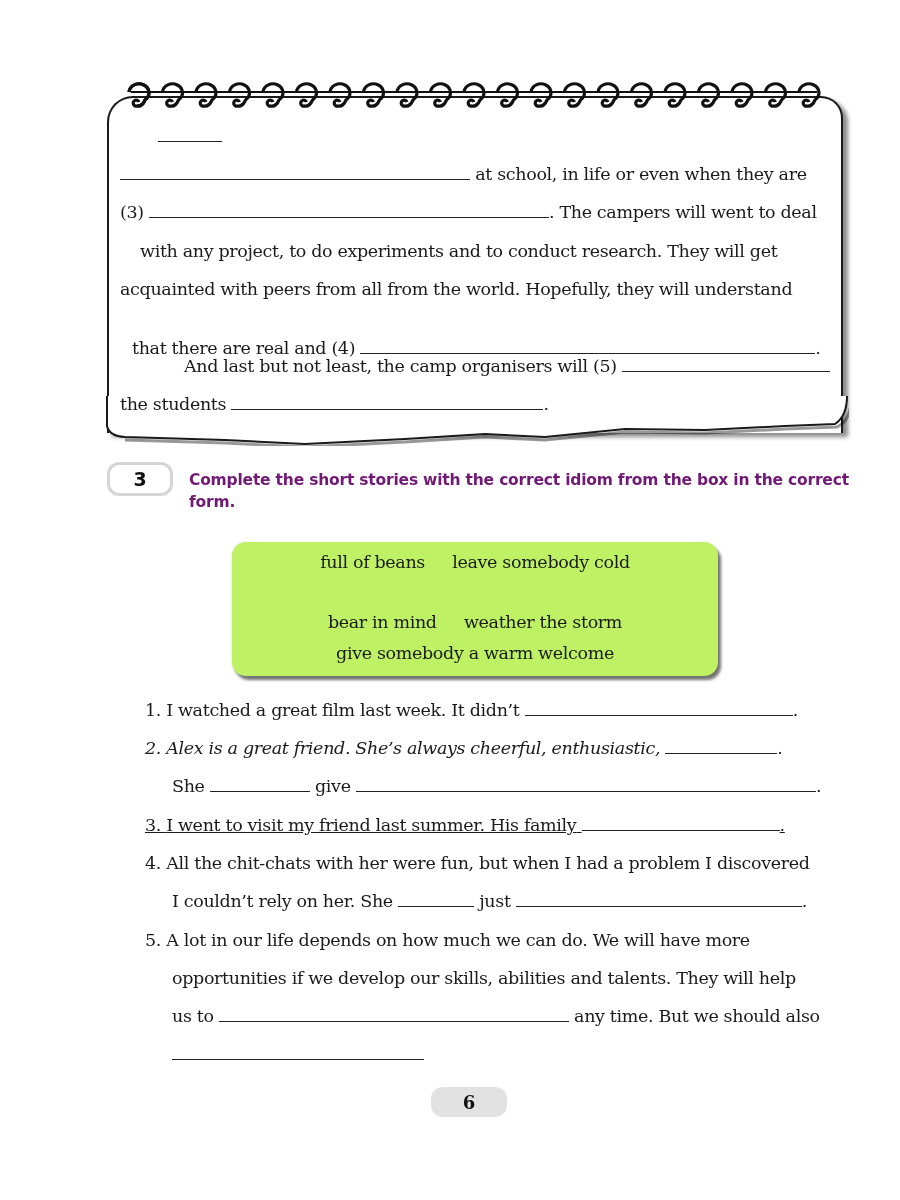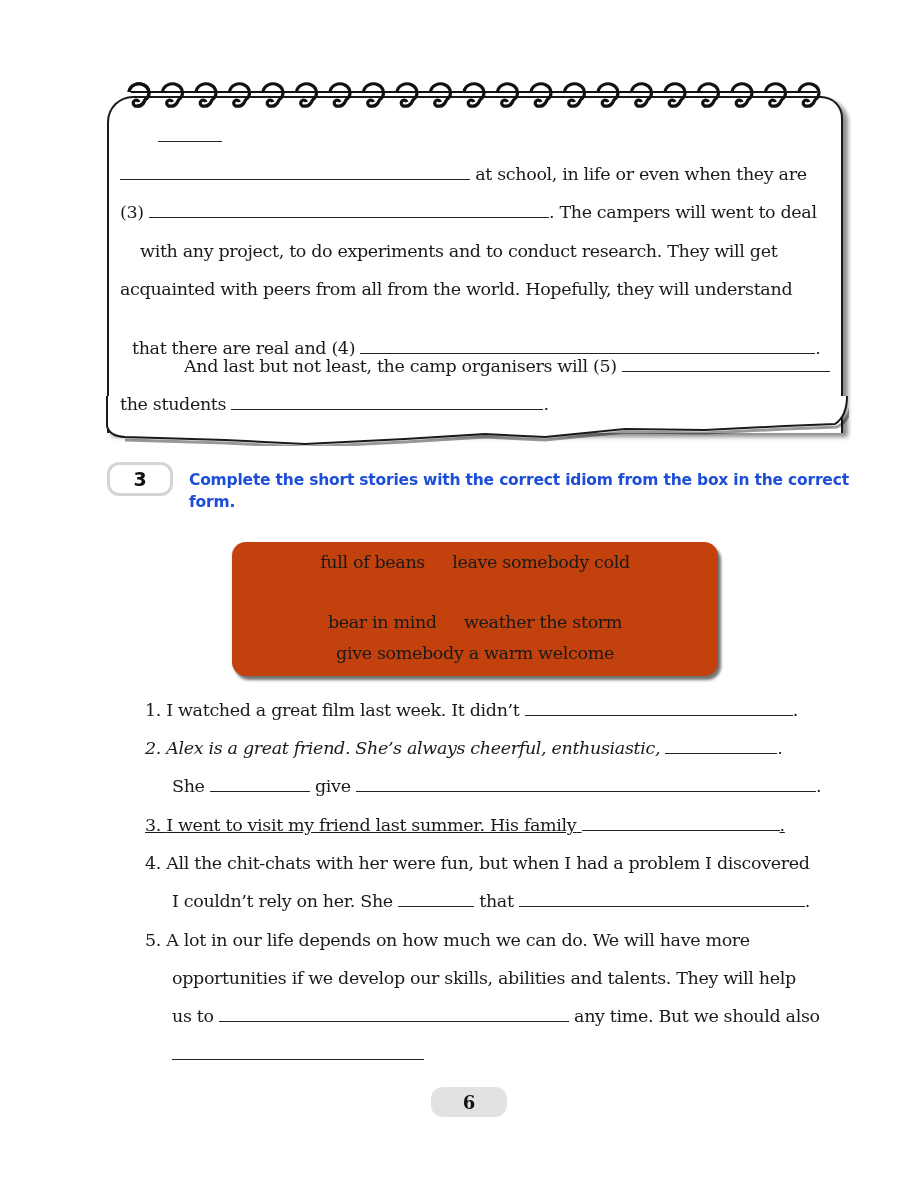--- a/index.html
+++ b/index.html
@@ -7,23 +7,23 @@
   .serif{font-family:"DejaVu Serif","Liberation Serif",serif;font-size:17.5px;letter-spacing:-0.35px;}
   
   .notebook{position:absolute;left:107px;top:96px;width:738px;height:338px;}
   .nb-body{position:absolute;left:0;top:0;width:732px;height:335px;border:2px solid #1a1a1a;border-bottom:none;border-radius:26px 22px 0 0;background:#fff;box-shadow:5px 4px 4px rgba(0,0,0,0.45);}
   .nb-torn{position:absolute;left:-2px;top:300px;width:744px;height:50px;}
   .rings{position:absolute;left:127px;top:80px;width:700px;height:36px;}
   .line{position:absolute;white-space:nowrap;}
   .blank{display:inline-block;border-bottom:1.6px solid #222;height:14px;vertical-align:baseline;}
   
   .ex-badge{position:absolute;left:107px;top:462px;width:66px;height:34px;border:3px solid #d5d5d5;border-radius:12px;box-sizing:border-box;background:#fff;display:flex;align-items:center;justify-content:center;font-family:"DejaVu Sans","Liberation Sans",sans-serif;font-weight:bold;font-size:19px;color:#111;}
-  .instruction{position:absolute;left:189px;top:469px;width:670px;font-family:"DejaVu Sans","Liberation Sans",sans-serif;font-weight:bold;font-size:15.5px;line-height:22px;letter-spacing:-0.2px;color:#1d4ed8;}
+  .instruction{position:absolute;left:189px;top:469px;width:670px;font-family:"DejaVu Sans","Liberation Sans",sans-serif;font-weight:bold;font-size:15.5px;line-height:22px;letter-spacing:-0.2px;color:#701a75;}
   
-  .idiom-box{position:absolute;left:232px;top:542px;width:486px;height:134px;background:#c2410c;border-radius:14px;box-shadow:3px 4px 3px rgba(0,0,0,0.55), -1px 0 2px rgba(0,0,0,0.08);}
+  .idiom-box{position:absolute;left:232px;top:542px;width:486px;height:134px;background:#bef264;border-radius:14px;box-shadow:3px 4px 3px rgba(0,0,0,0.55), -1px 0 2px rgba(0,0,0,0.08);}
   .idiom-row{position:absolute;left:0;width:100%;text-align:center;white-space:nowrap;}
   .idiom{display:inline-block;margin:0 11px;}
   
   .page-num{position:absolute;left:431px;top:1087px;width:76px;height:30px;border-radius:12px;background:#e2e2e2;display:flex;align-items:center;justify-content:center;font-family:"DejaVu Serif","Liberation Serif",serif;font-weight:bold;font-size:18px;color:#111;}
 </style>
 </head>
 <body>
 
 <div class="notebook">
   <div class="nb-body"></div>
@@ -131,21 +131,21 @@
   <span class="blank" style="width:198px;"></span><span>.</span>
 </div>
 
 <div class="line serif" style="left:145px;top:853px;">
   <span>4.</span>
   <span>All the chit-chats with her were fun, but when I had a problem I discovered</span>
 </div>
 <div class="line serif" style="left:172px;top:891px;">
   <span>I couldn’t rely on her. She</span>
   <span class="blank" style="width:76px;"></span>
-  <span>that</span>
+  <span>just</span>
   <span class="blank" style="width:286px;"></span><span>.</span>
 </div>
 
 <div class="line serif" style="left:145px;top:930px;">
   <span>5.</span>
   <span>A lot in our life depends on how much we can do. We will have more</span>
 </div>
 <div class="line serif" style="left:172px;top:968px;">opportunities if we develop our skills, abilities and talents. They will help</div>
 <div class="line serif" style="left:172px;top:1006px;">
   <span>us to</span>

